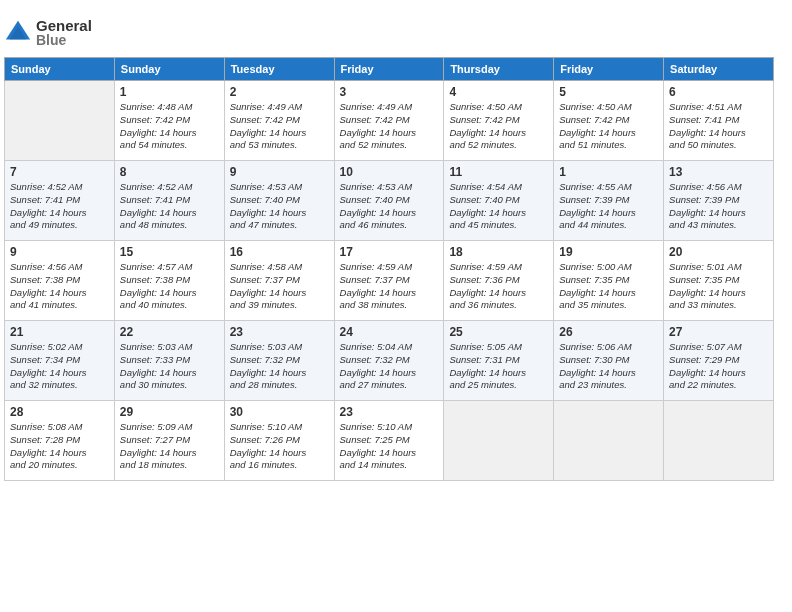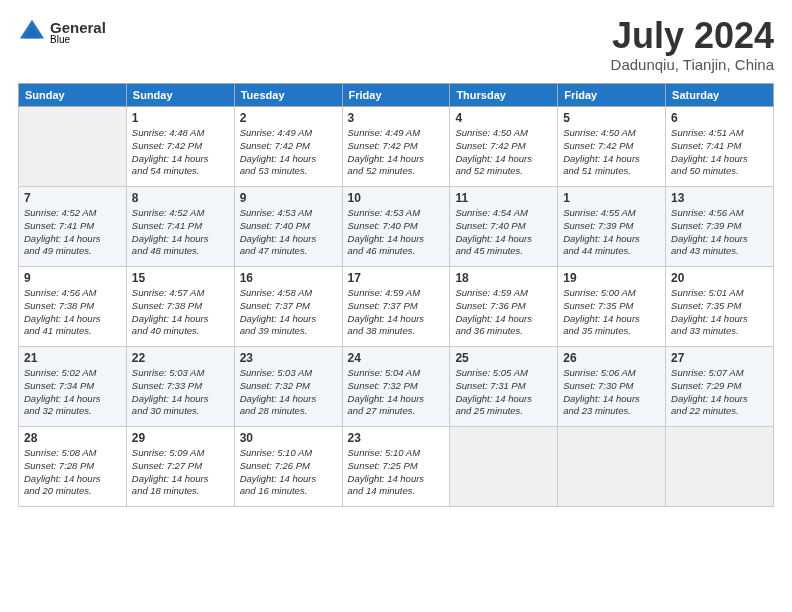--- a/index.html
+++ b/index.html
@@ -6,21 +6,21 @@
     body {
       width: 792px;
       height: 612px;
       font-family: Arial, sans-serif;
       background: #fff;
       overflow: hidden;
     }
     .page {
       width: 792px;
       height: 612px;
-      padding: 18px 18px 12px 18px;
+      padding: 18px 18px 12px 4px;
     }
     .header {
       display: flex;
       justify-content: space-between;
       align-items: flex-start;
       margin-bottom: 10px;
     }
     .logo {
       display: flex;
       align-items: center;
@@ -29,23 +29,23 @@
       display: flex;
       flex-direction: column;
       line-height: 1;
     }
     .logo-general {
       font-size: 15px;
       font-weight: bold;
       color: #333;
     }
     .logo-blue {
-      font-size: 10px;
-      font-weight: normal;
-      color: #000000;
+      font-size: 14px;
+      font-weight: bold;
+      color: #737373;
     }
     .logo-icon {
       width: 28px;
       height: 28px;
       margin-right: 4px;
     }
     .title-block {
       text-align: right;
     }
     .month-title {
@@ -114,24 +114,20 @@
     <div class="logo">
       <svg class="logo-icon" viewBox="0 0 30 30">
         <polygon points="15,2 28,22 2,22" fill="#2176c5"></polygon>
         <polygon points="15,8 24,22 6,22" fill="#1a5fa8" opacity="0.5"></polygon>
       </svg>
       <div class="logo-text">
         <span class="logo-general">General</span>
         <span class="logo-blue">Blue</span>
       </div>
     </div>
-    <div class="title-block">
-      <div class="month-title">July 2024</div>
-      <div class="location">Dadunqiu, Tianjin, China</div>
-    </div>
   </div>
 
   <table class="calendar">
     <thead>
       <tr>
       <th>Sunday</th>
           <th>Sunday</th>
           <th>Tuesday</th>
           <th>Friday</th>
           <th>Thursday</th>

